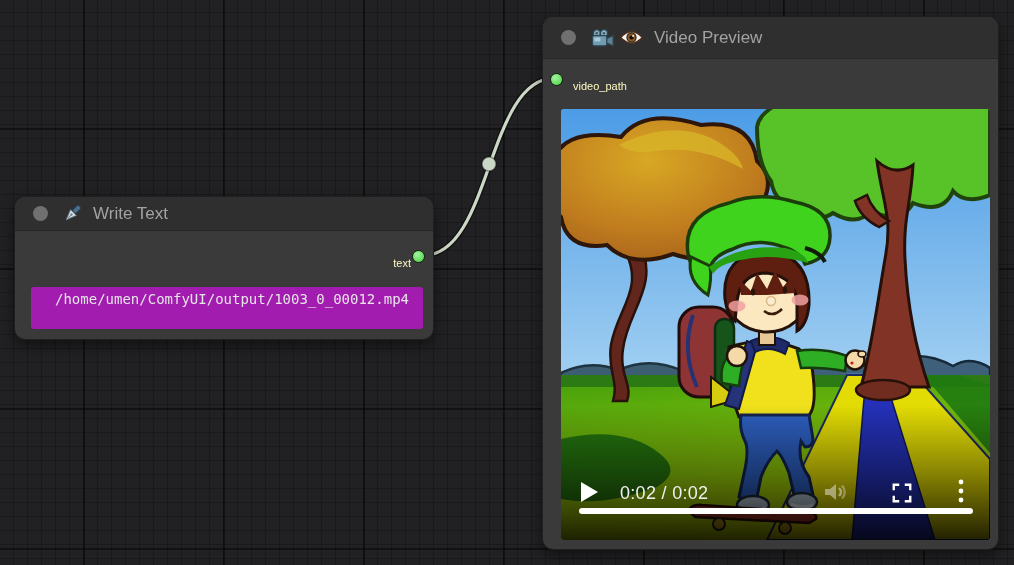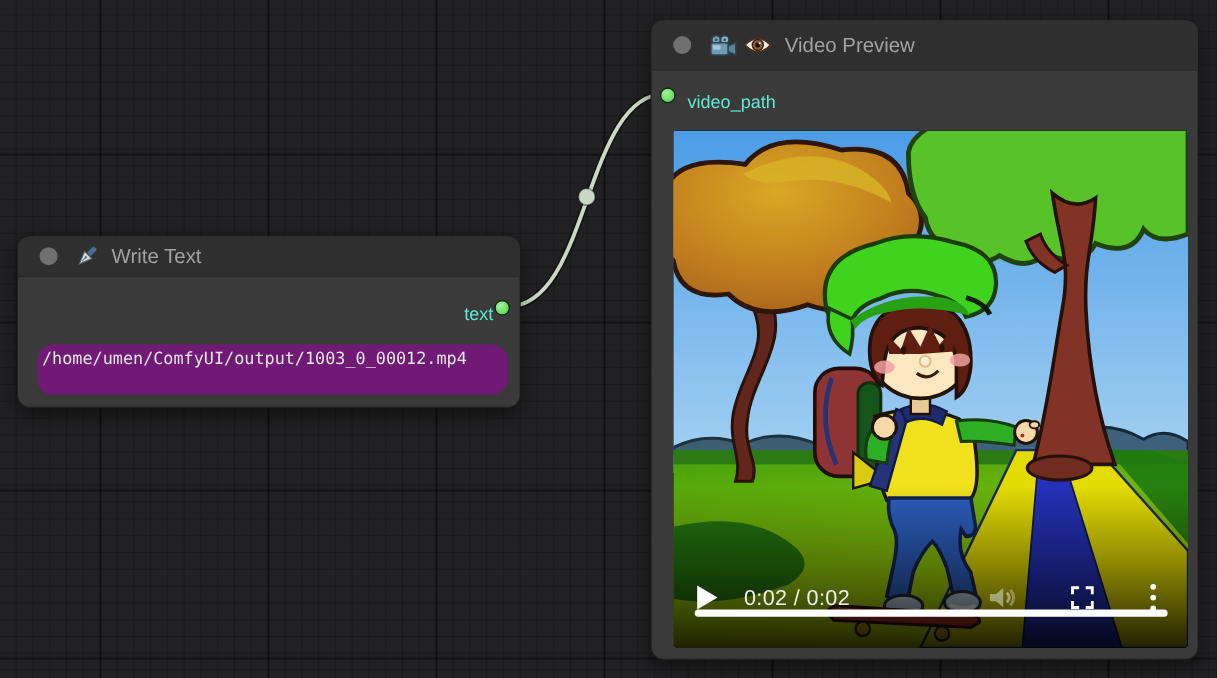--- a/index.html
+++ b/index.html
@@ -28,47 +28,47 @@
     padding:0 18px;
   }
   .status-dot{width:15px;height:15px;border-radius:50%;background:#707070;flex:0 0 auto;}
   .node-title{color:#a2a2a2;font-size:17px;white-space:nowrap;}
   .hicon{display:inline-flex;align-items:center;flex:0 0 auto;}
   .port-dot{
     width:13px;height:13px;border-radius:50%;
     background:radial-gradient(circle at 38% 32%, #a5f3a0, #5fdb5b 70%);
     border:1.5px solid #15230f;flex:0 0 auto;
   }
-  .port-label{color:#5eead4;font-size:15px;margin-top:12px;}
+  .port-label{color:#fef9c3;font-size:11px;margin-top:12px;}
   
   #node-write-text{left:14px;top:196px;width:420px;height:144px;}
   #node-write-text .node-header{height:34px;}
   #wt-output{position:absolute;top:48px;right:8px;height:23px;display:flex;align-items:center;gap:1px;}
   #wt-text-widget{
     position:absolute;left:16px;top:90px;width:392px;height:42px;
-    background:#701a75;border-radius:13px;padding:3px 4px;
+    background:#a21caf;border-radius:3px;padding:3px 24px;
     font-family:"DejaVu Sans Mono","Liberation Mono",monospace;
     font-size:14px;line-height:18px;color:#e6e6e6;overflow:hidden;white-space:nowrap;
   }
   
   #node-video-preview{left:542px;top:16px;width:457px;height:534px;}
   #node-video-preview .node-header{height:42px;}
   #vp-input{position:absolute;top:51px;left:7px;height:23px;display:flex;align-items:center;gap:10px;}
   #vp-video{
     position:absolute;left:18px;top:92px;width:429px;height:431px;
     background:#000;overflow:hidden;border-radius:2px;
   }
   #vp-video svg.scene{position:absolute;left:0;top:0;}
   .vp-gradient{
     position:absolute;left:0;right:0;bottom:0;height:135px;
     background:linear-gradient(180deg, rgba(0,0,0,0) 0%, rgba(0,0,0,0.40) 50%, rgba(0,0,0,0.85) 100%);
   }
   .vp-controls{
-    position:absolute;left:0;right:0;bottom:24px;height:36px;
-    display:flex;align-items:center;padding:0 17px;
+    position:absolute;left:0;right:0;bottom:36px;height:36px;
+    display:flex;align-items:flex-end;padding:0 17px;
   }
   .vp-time{color:#f0f0f0;font-size:18px;margin-left:20px;letter-spacing:.3px;}
   .vp-spacer{flex:1;}
   .ctl{display:inline-flex;align-items:center;justify-content:center;cursor:pointer;}
   .vp-progress{
     position:absolute;left:18px;right:17px;bottom:26px;height:6px;
     background:#ffffff;border-radius:3px;
   }
 </style>
 </head>

